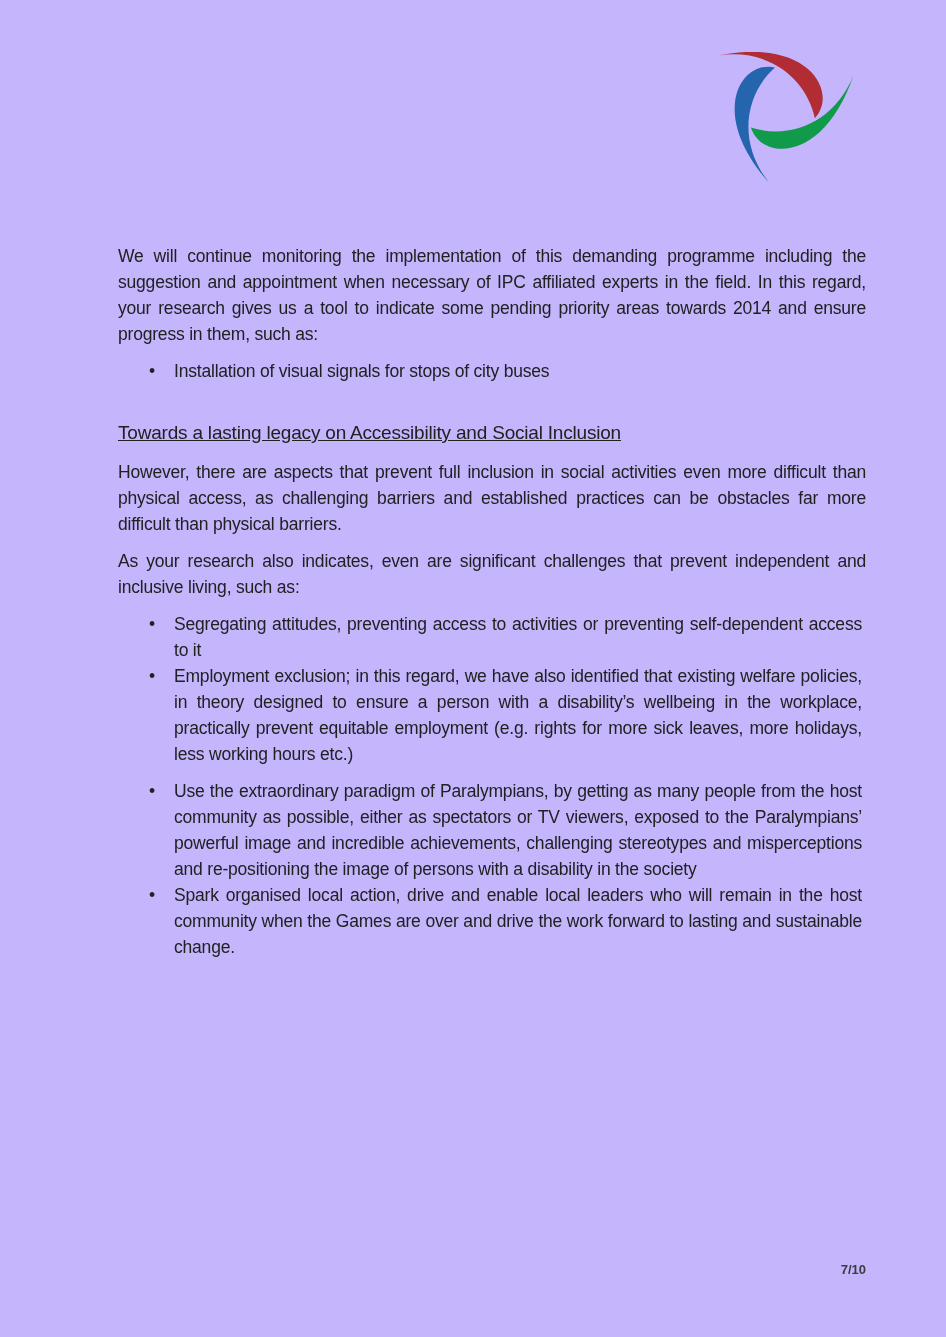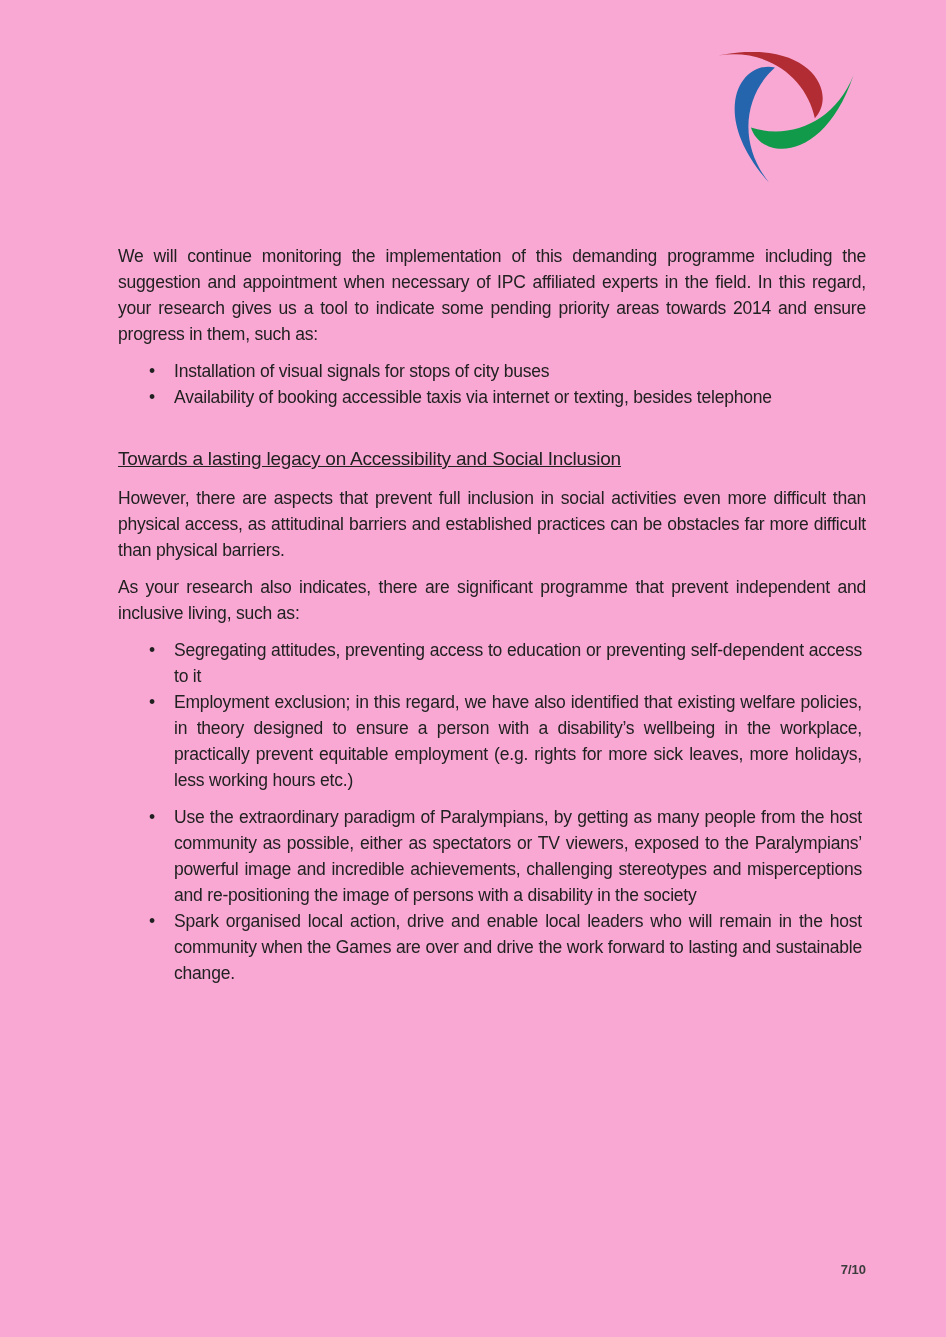--- a/index.html
+++ b/index.html
@@ -1,19 +1,19 @@
 <!DOCTYPE html>
 <html><head>
 <meta charset="utf-8">
 <style>
   html,body{margin:0;padding:0;background:#ffffff;}
   .page{
     position:relative;
     width:946px;height:1337px;
-    background:#f9a8d4;
+    background:#c4b5fd;
     font-family:"Liberation Sans",sans-serif;
     color:#212121;
     overflow:hidden;
   }
   .logo{
     position:absolute;left:700px;top:52px;
     width:172px;height:134px;
   }
   .content{
     position:absolute;left:118px;top:243px;width:748px;
@@ -54,33 +54,32 @@
       <use href="#agito" fill="#109a4a"></use>
     </svg>
   </div>
 
   <main class="content">
 
     <p>We will continue monitoring the implementation of this demanding programme including the suggestion and appointment when necessary of IPC affiliated experts in the field. In this regard, your research gives us a tool to indicate some pending priority areas towards 2014 and ensure progress in them, such as:</p>
 
     <ul>
       <li>Installation of visual signals for stops of city buses</li>
-      <li>Availability  of booking accessible taxis via internet or texting, besides telephone</li>
     </ul>
 
     <h2>
       <span>Towards a lasting legacy on Accessibility and Social Inclusion</span>
     </h2>
 
-    <p>However, there are aspects that prevent full inclusion in social activities even more difficult than physical access, as attitudinal barriers and established practices can be obstacles far more difficult than physical barriers.</p>
+    <p>However, there are aspects that prevent full inclusion in social activities even more difficult than physical access, as challenging barriers and established practices can be obstacles far more difficult than physical barriers.</p>
 
-    <p>As your research also indicates, there are significant programme that prevent independent and inclusive living, such as:</p>
+    <p>As your research also indicates, even are significant challenges that prevent independent and inclusive living, such as:</p>
 
     <ul>
-      <li>Segregating attitudes, preventing access to education or preventing self-dependent access to it</li>
+      <li>Segregating attitudes, preventing access to activities or preventing self-dependent access to it</li>
       <li>Employment exclusion; in this regard, we have also identified that existing welfare policies, in theory designed to ensure a person with a disability’s wellbeing in the workplace, practically prevent equitable employment (e.g. rights for more sick leaves, more holidays, less working hours etc.)</li>
     </ul>
 
 
     <ul>
       <li>Use the extraordinary paradigm of Paralympians, by getting as many people from the host community as possible, either as spectators or TV viewers, exposed to the Paralympians’ powerful image and incredible achievements, challenging stereotypes and misperceptions and re-positioning the image of persons with a disability in the society</li>
       <li>Spark organised local action, drive and enable local leaders who will remain in the host community when the Games are over and drive the work forward to lasting and sustainable change.</li>
     </ul>
 
   </main>

